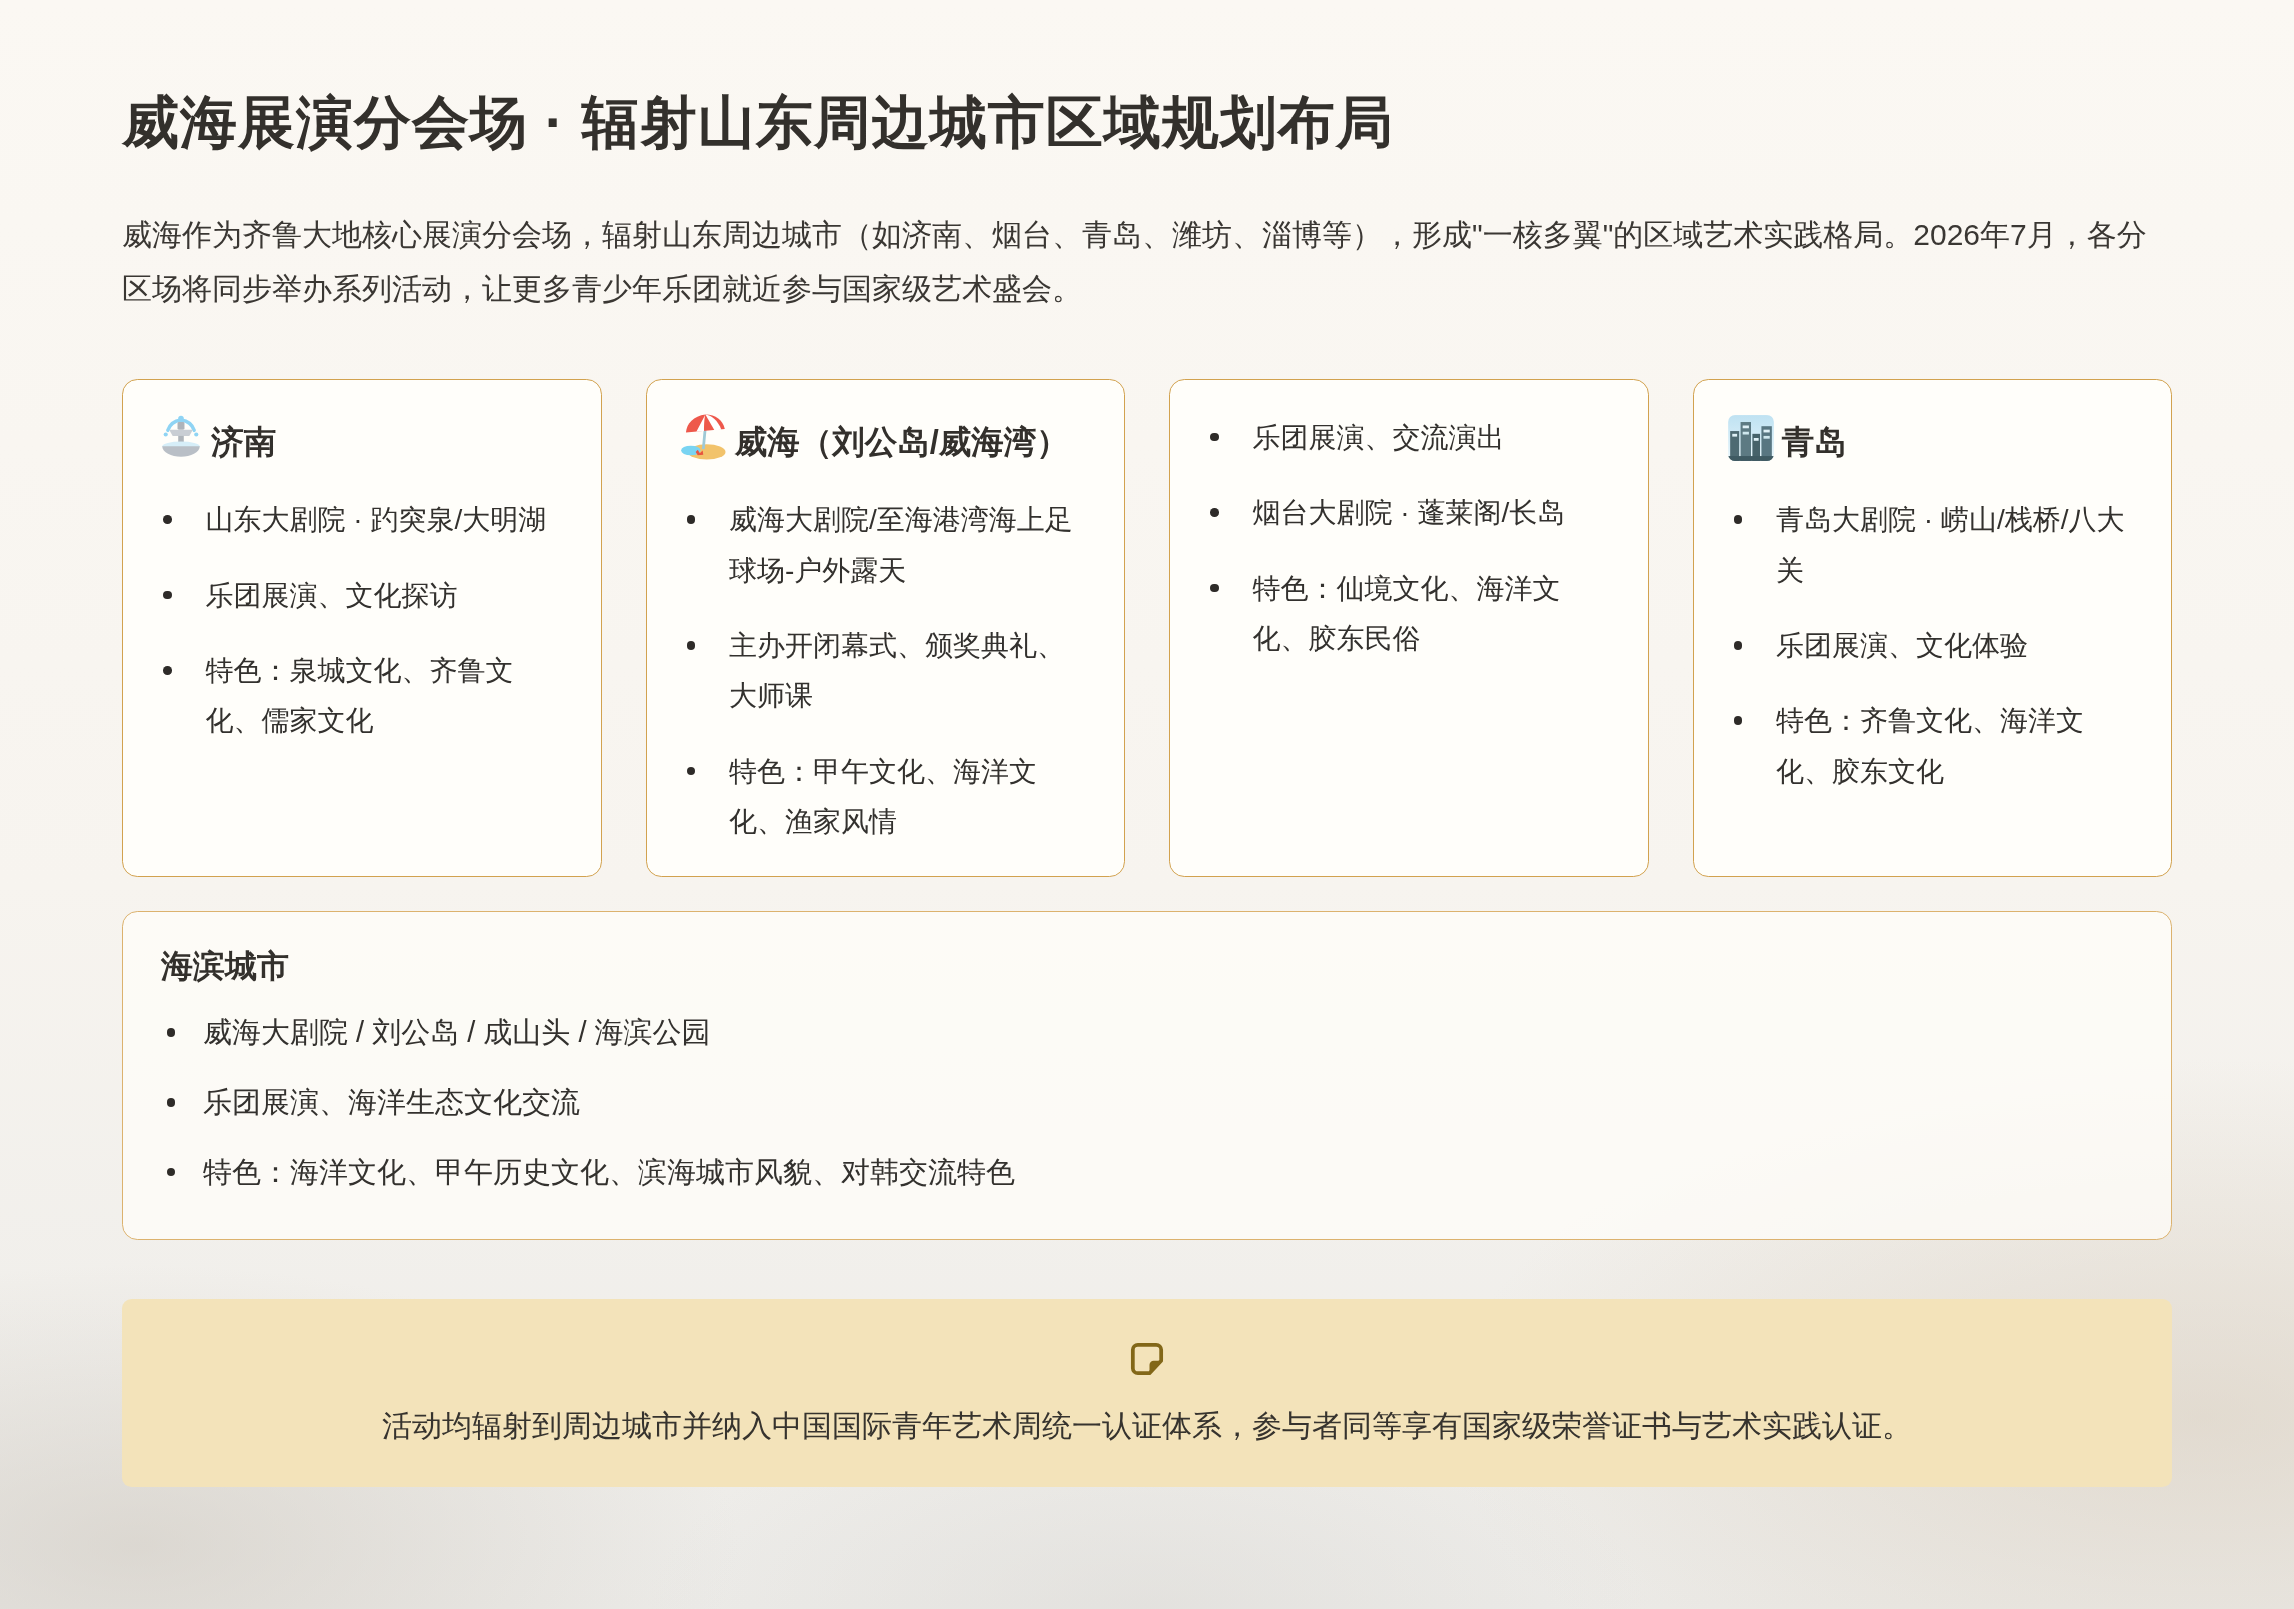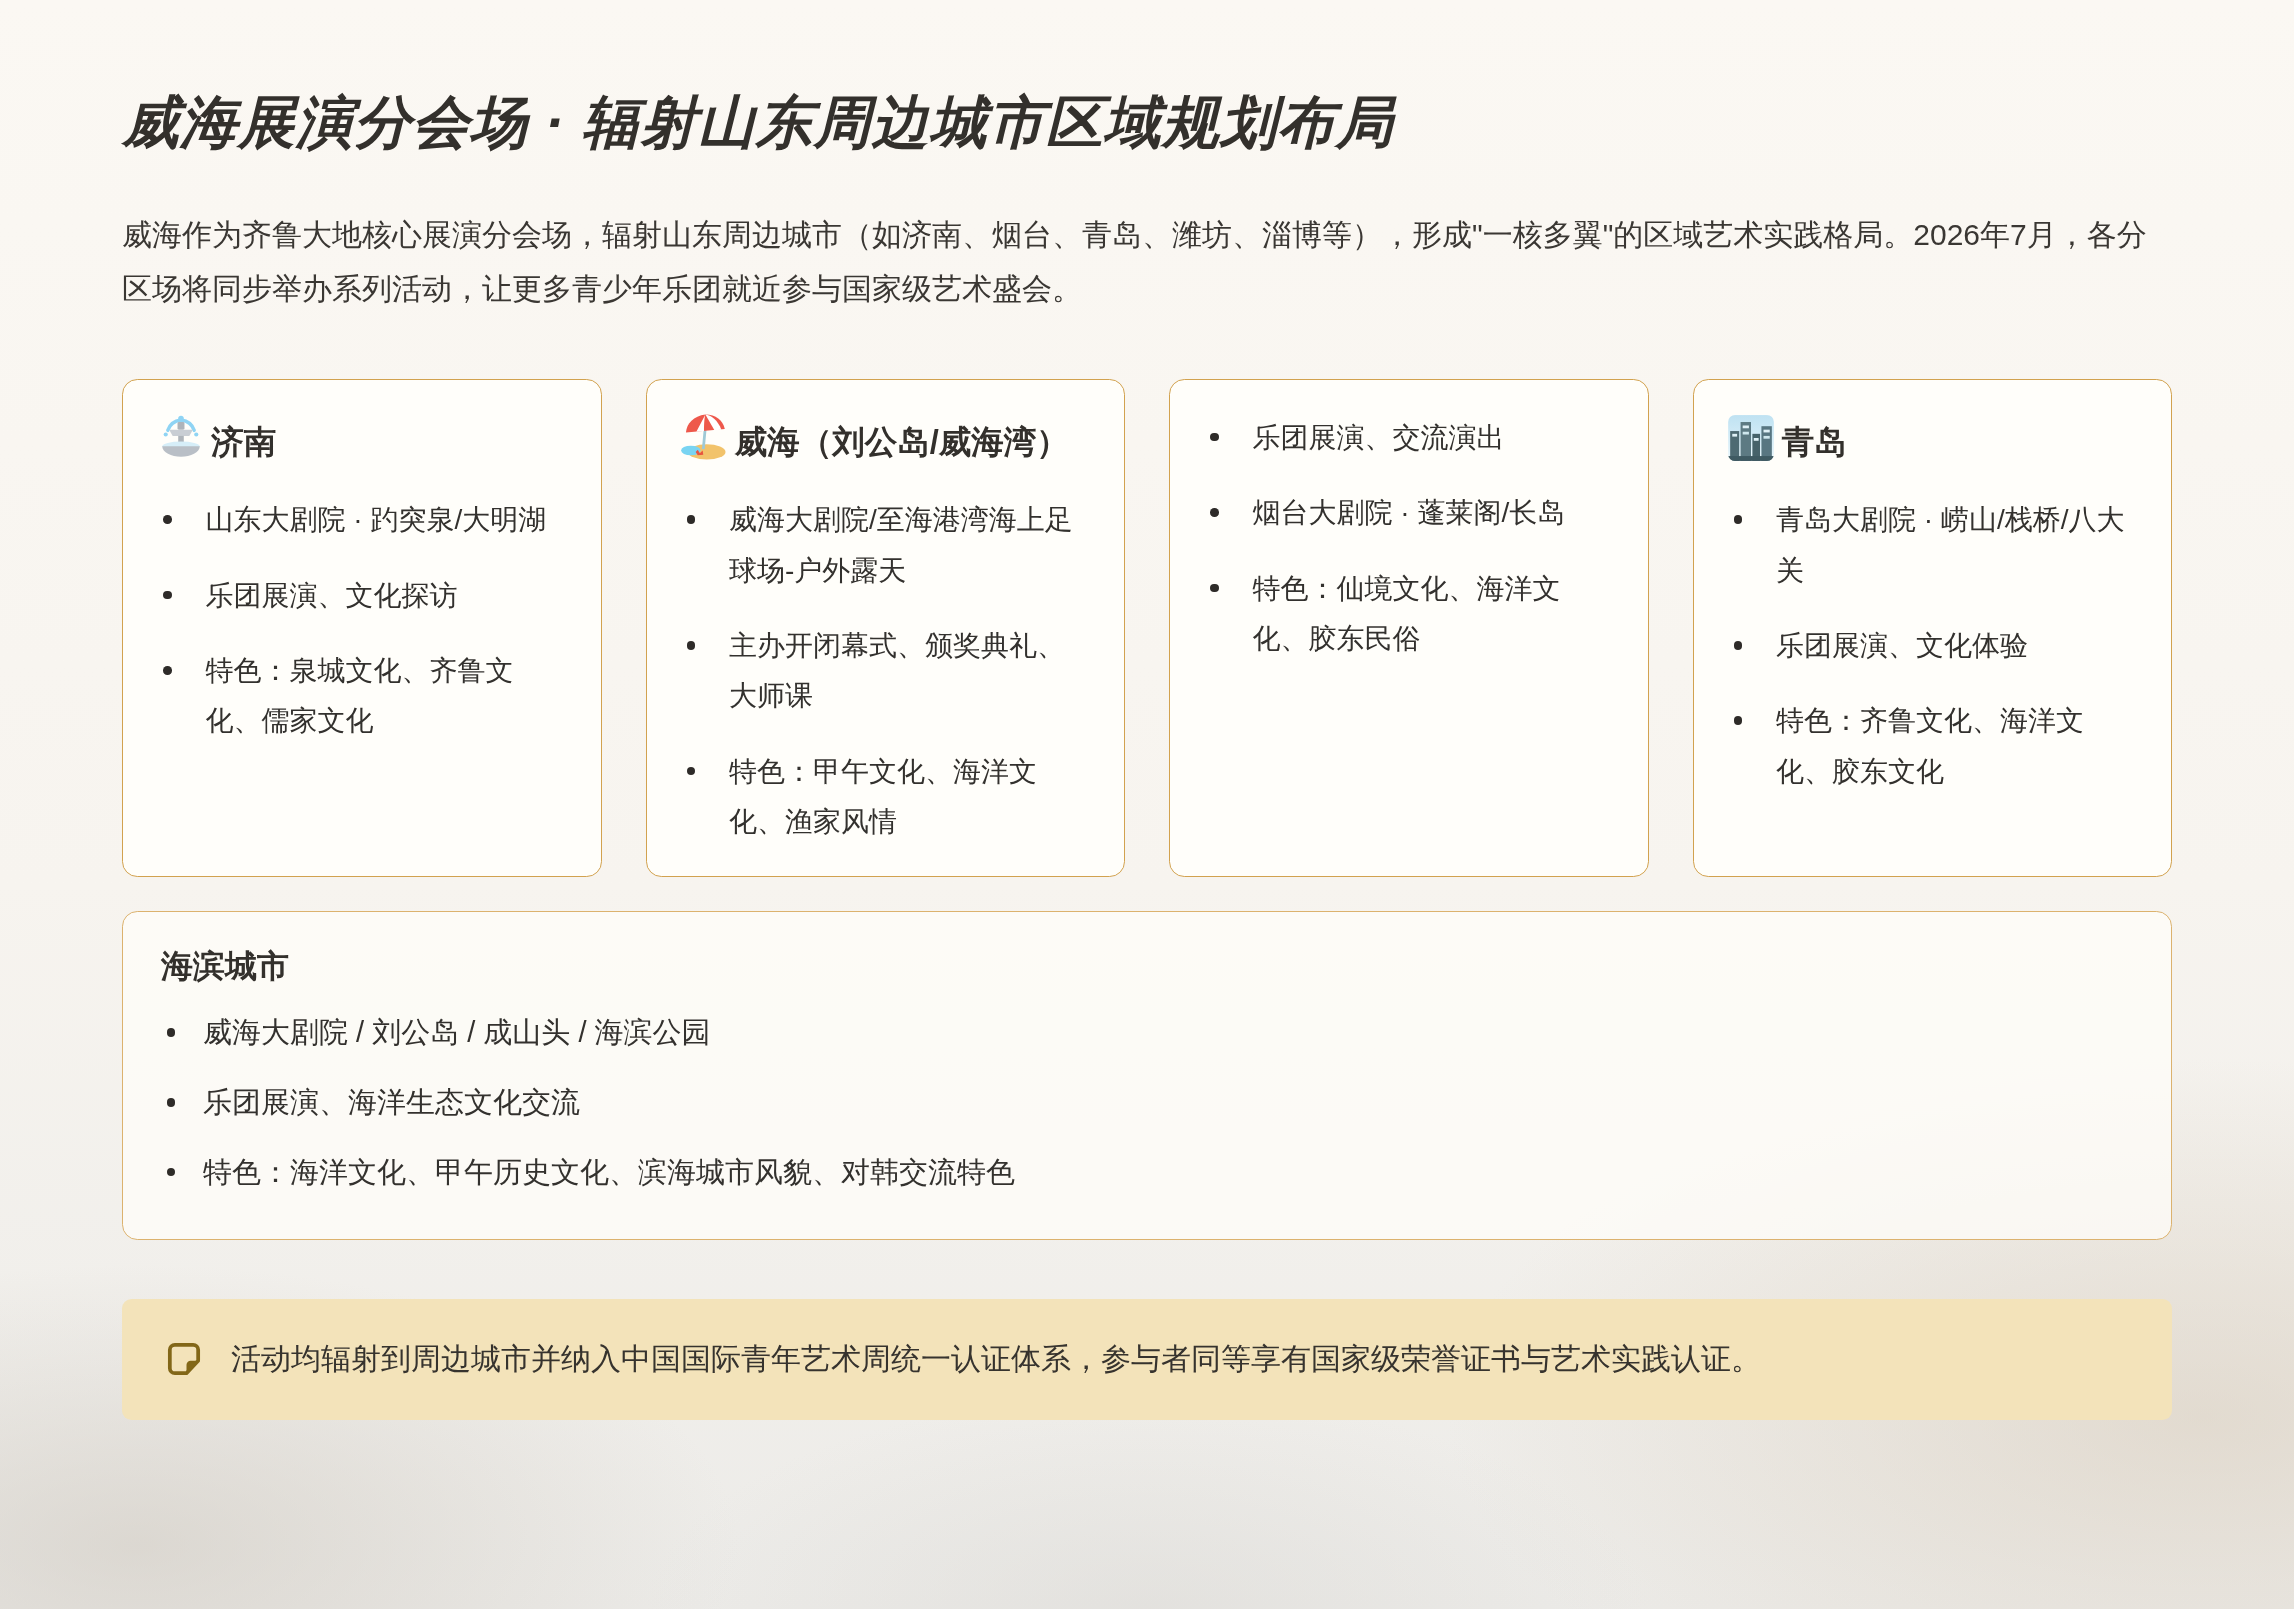--- a/index.html
+++ b/index.html
@@ -18,21 +18,21 @@
     background:
       radial-gradient(860px 401px at 6% 96%, rgba(205,199,190,0.55), transparent 70%),
       radial-gradient(1051px 497px at 96% 88%, rgba(213,200,182,0.5), transparent 72%),
       radial-gradient(669px 287px at 50% 100%, rgba(216,214,210,0.45), transparent 75%),
       linear-gradient(180deg,#fbf8f3 0%,#f7f4ef 55%,#ecebe8 100%);
     overflow:hidden;
   }
   .page{width:100%;height:100%;padding:88px 122px 0;}
   h1.page-title{
     margin:0;font-size:57px;line-height:1.2;font-weight:bold;
-    color:#33302c;letter-spacing:1px;font-style:italic;
+    color:#33302c;letter-spacing:1px;
   }
   p.intro{
     margin:52px 0 0;font-size:30px;line-height:54px;color:#3a3733;
   }
   .cards-row{
     display:flex;gap:44px;align-items:stretch;margin-top:63px;
   }
   .card{
     flex:1 1 0;background:rgba(255,254,250,0.96);
     border:1.9px solid var(--accent);border-radius:15.3px;
@@ -61,21 +61,21 @@
   .wide-card ul.bullets{font-size:29px;line-height:1.55;}
   .wide-card ul.bullets li{position:relative;padding-left:42px;margin-bottom:25px;}
   .wide-card ul.bullets li:last-child{margin-bottom:0;}
   .wide-card ul.bullets li::before{
     content:"";position:absolute;left:5.7px;top:18px;width:8.6px;height:8.6px;
     border-radius:50%;background:#2e2b28;
   }
   .note-banner{
     margin-top:59px;background:var(--note-bg);border-radius:9.6px;
     padding:40px 42px;display:flex;align-items:center;gap:27px;
-    font-size:30px;color:#36332e;
+    font-size:30px;color:#36332e;flex-direction:column;
   }
   .note-icon{flex:0 0 auto;width:40px;height:40px;display:inline-block;}
 </style>
 </head>
 <body>
 
 <div class="page">
 
   <h1 class="page-title">威海展演分会场 · 辐射山东周边城市区域规划布局</h1>
 

